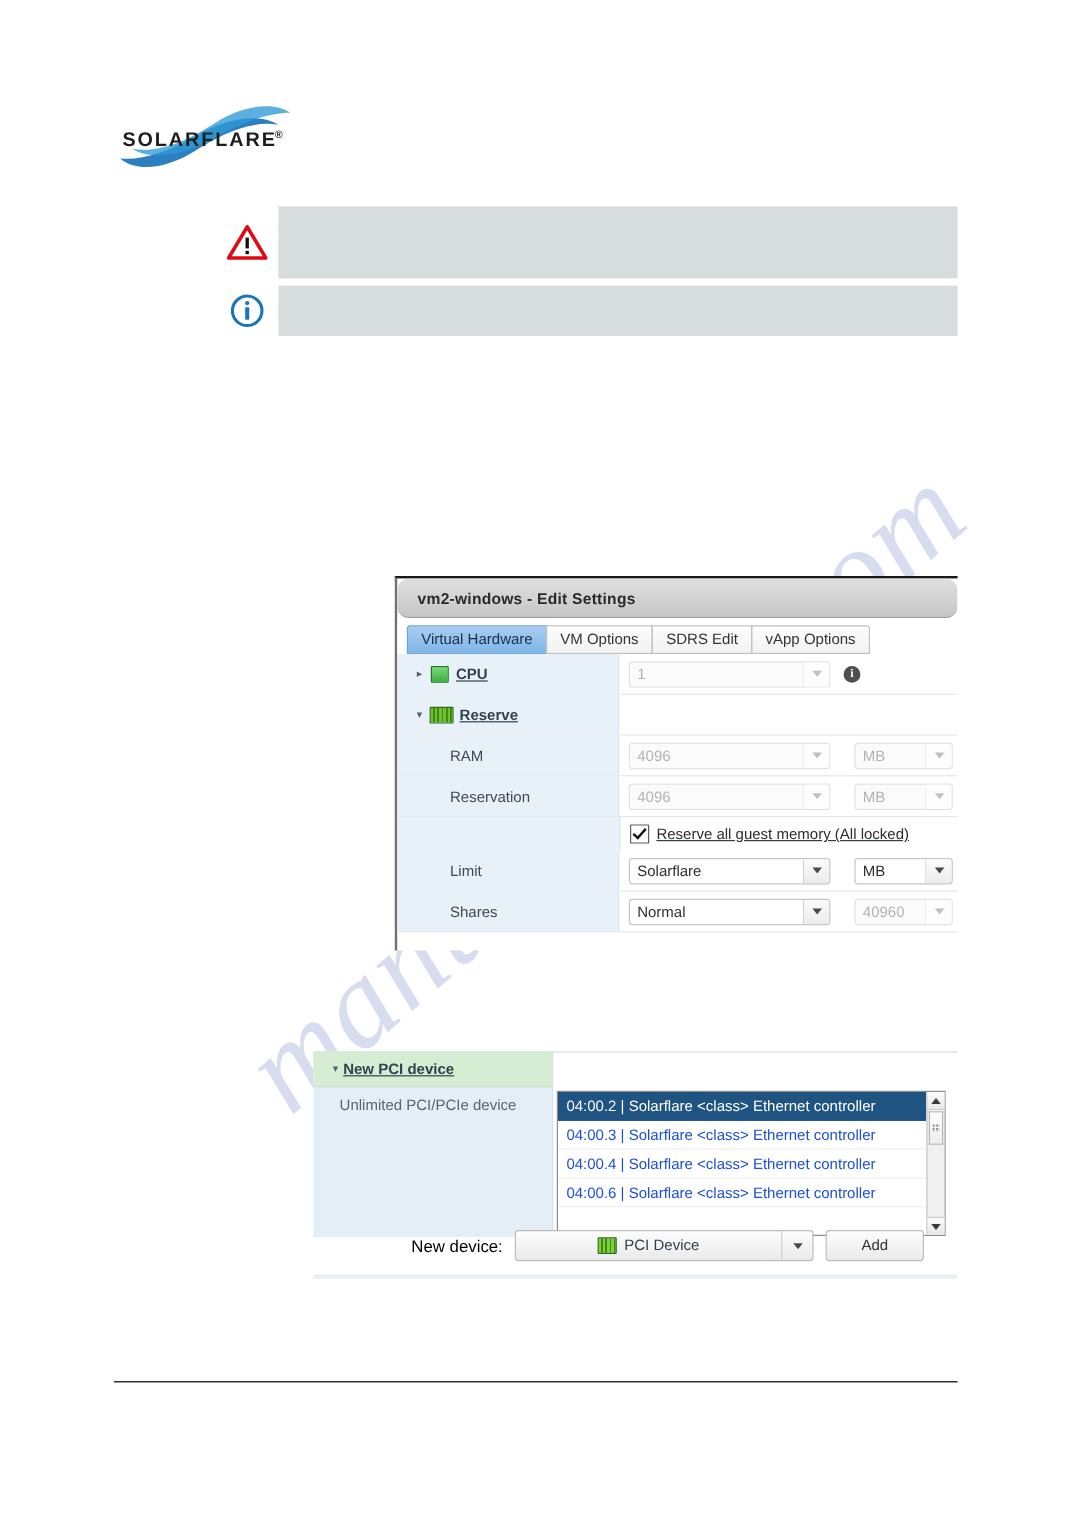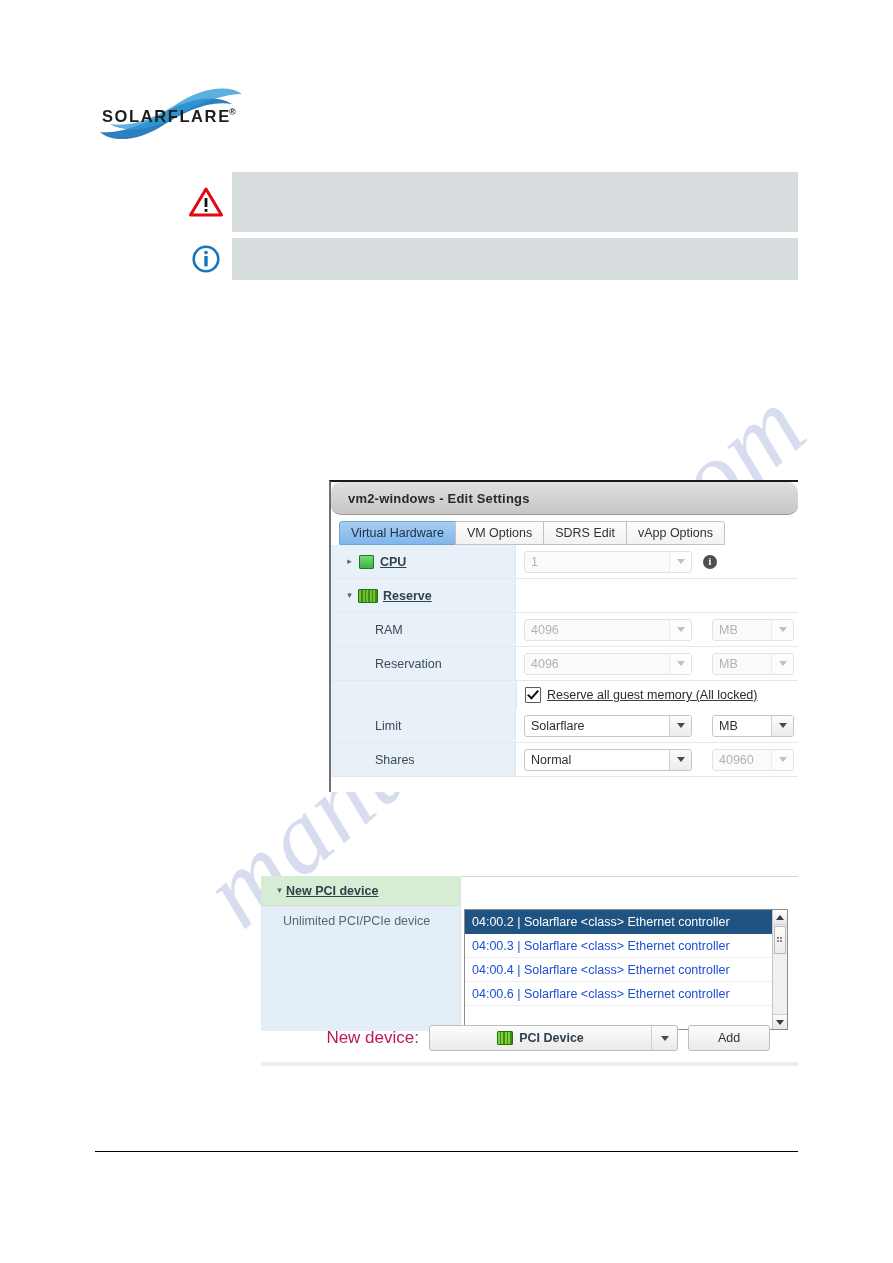--- a/index.html
+++ b/index.html
@@ -289,31 +289,31 @@
   }
   .newdev-row{
     position:absolute;left:0;bottom:14px;
     width:537px;height:28px;
     display:flex;align-items:center;
   }
   .newdev-label{
     width:168px;flex:0 0 168px;
     text-align:right;padding-right:10px;
     box-sizing:border-box;
-    color:#be185d;font-size:17px;
+    color:#000000;font-size:14px;
   }
   .btn-like{
     height:26px;
     border:1px solid #bdbdbd;
     border-radius:3px;
     background:linear-gradient(#fdfdfd,#eaeaea);
     display:flex;align-items:center;
     box-sizing:border-box;
   }
-  .newdev-select{width:249px;justify-content:center;position:relative;font-weight:bold;}
+  .newdev-select{width:249px;justify-content:center;position:relative;}
   .nd-inner{display:flex;align-items:center;justify-content:center;flex:1 1 auto;}
   .icon-chip{
     width:14px;height:12px;flex:0 0 14px;margin-right:6px;
     border:1.4px solid #2a6e14;border-radius:1px;
     background:repeating-linear-gradient(90deg,#7fd13a 0 2px,#3f8a12 2px 3.5px);
   }
   .nd-arrow{
     width:25px;flex:0 0 25px;height:100%;
     border-left:1px solid #cfcfcf;
     display:flex;align-items:center;justify-content:center;

